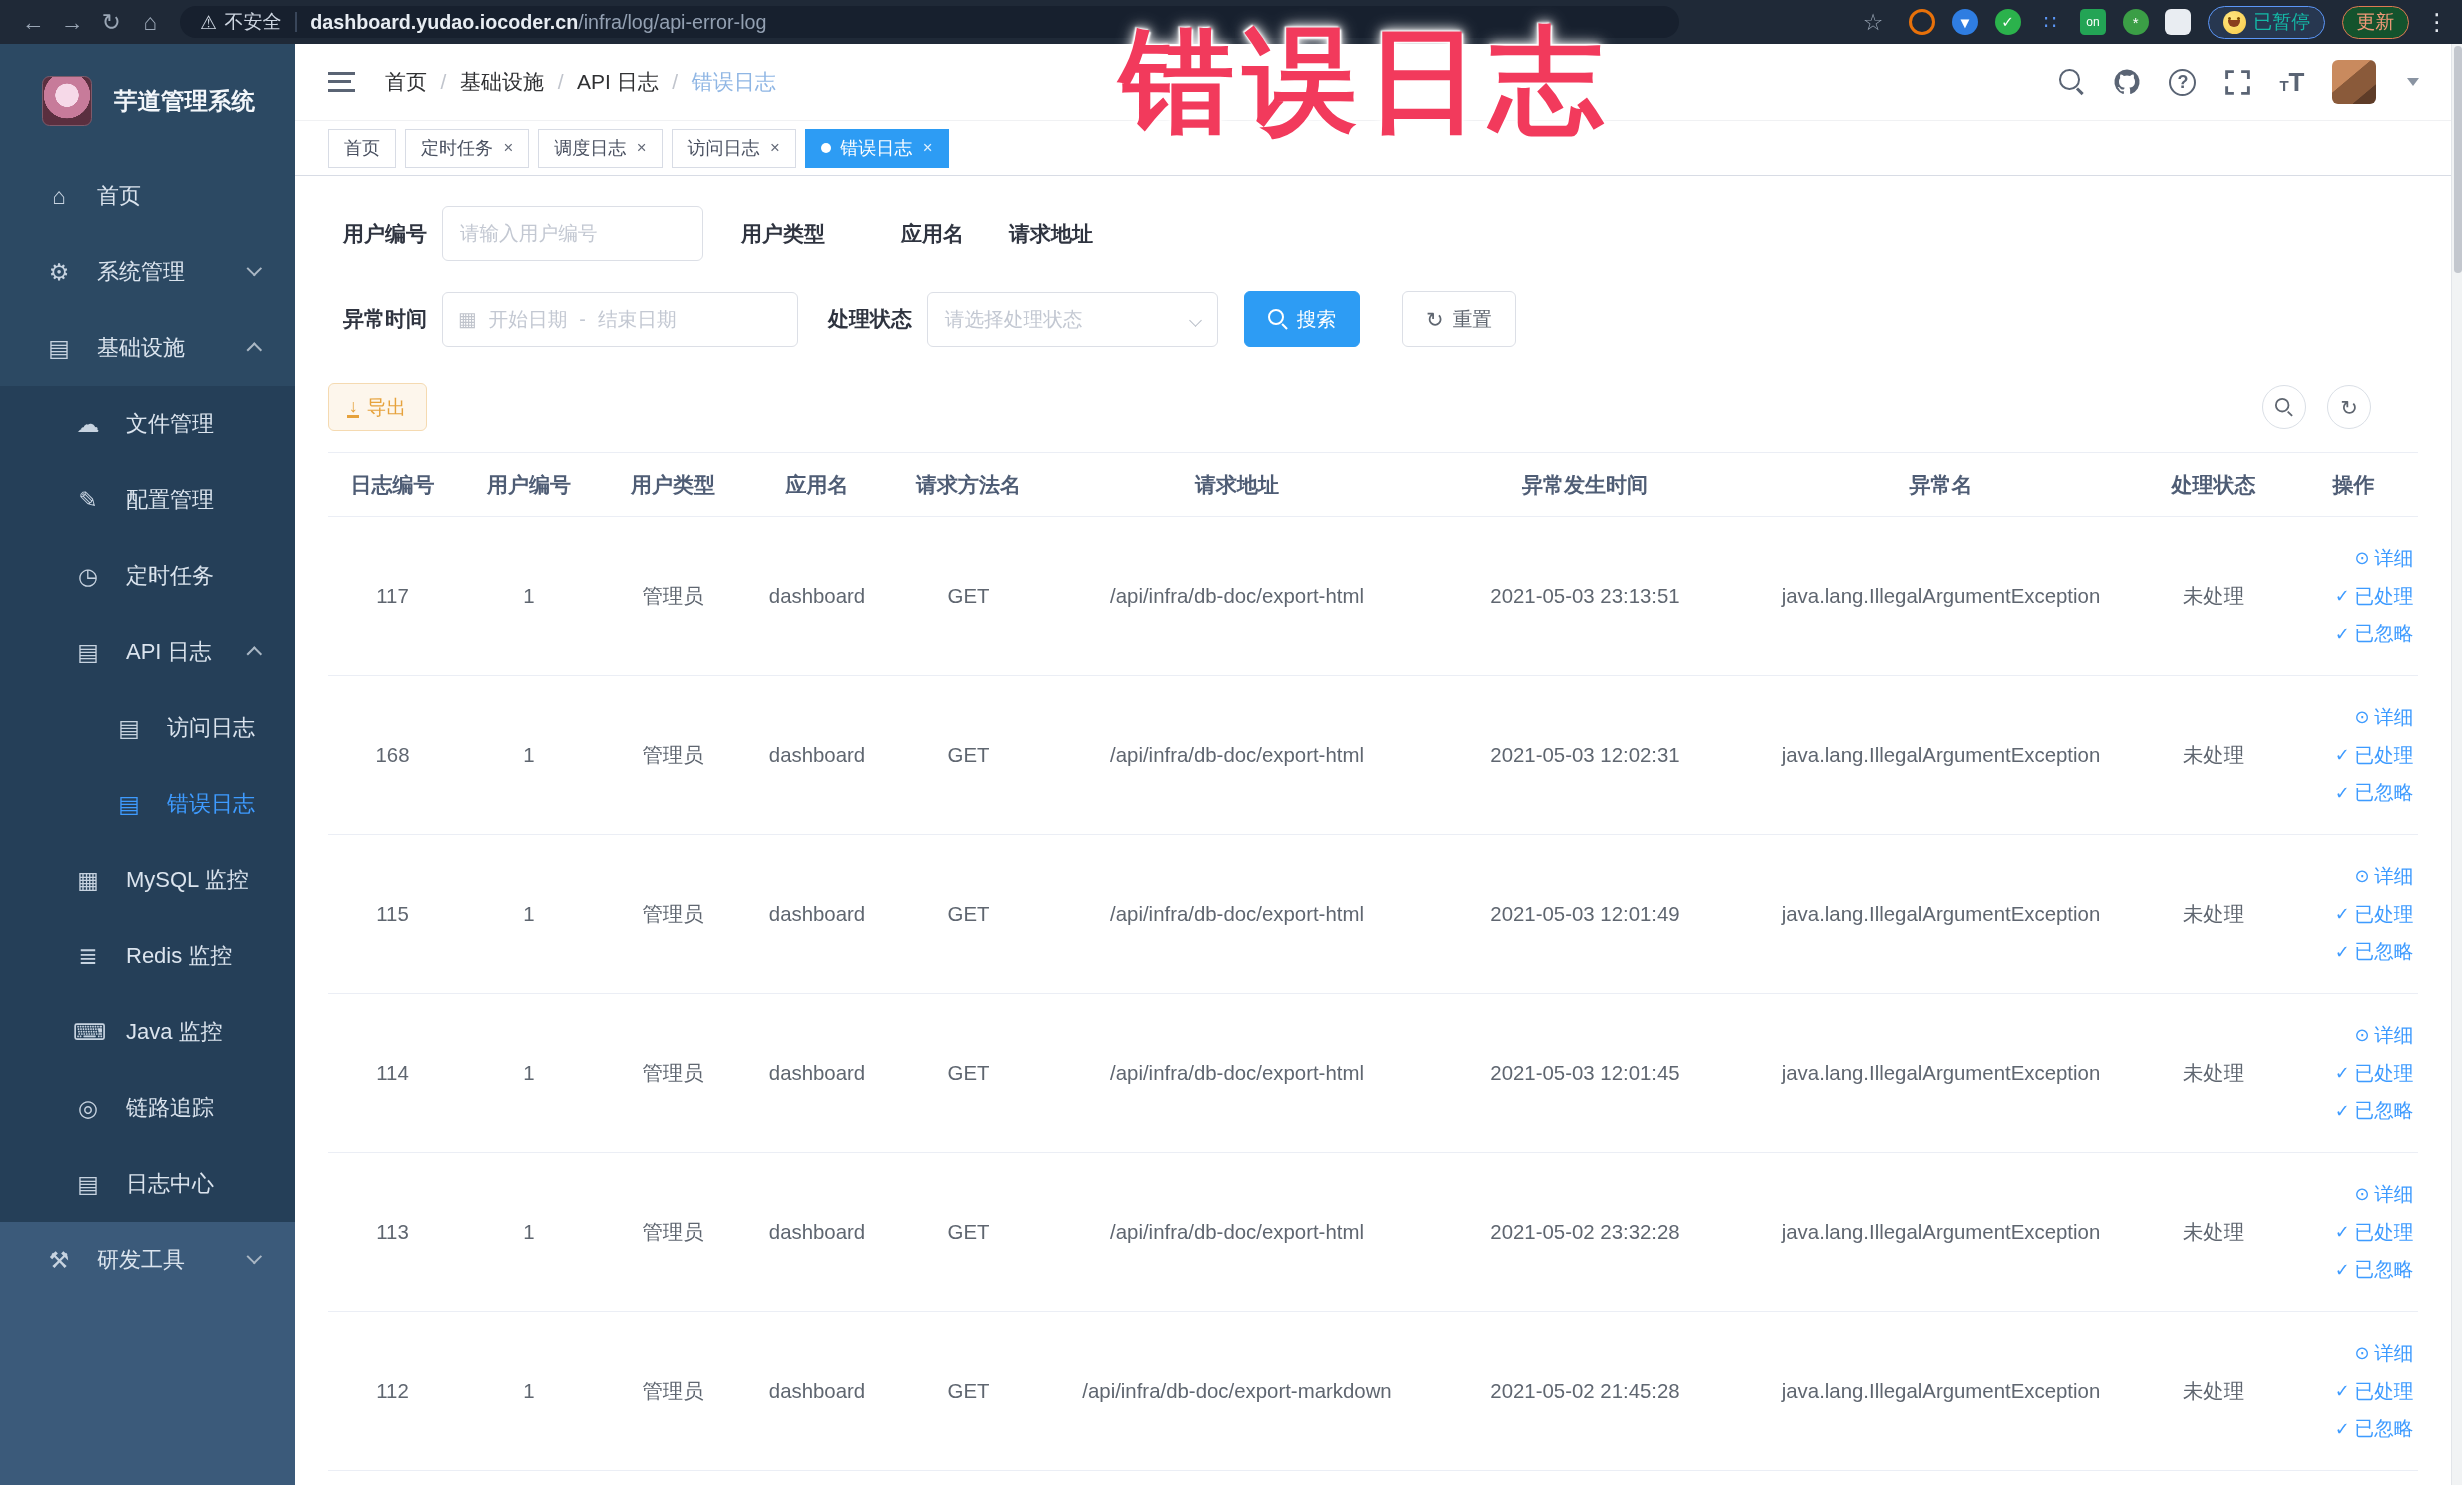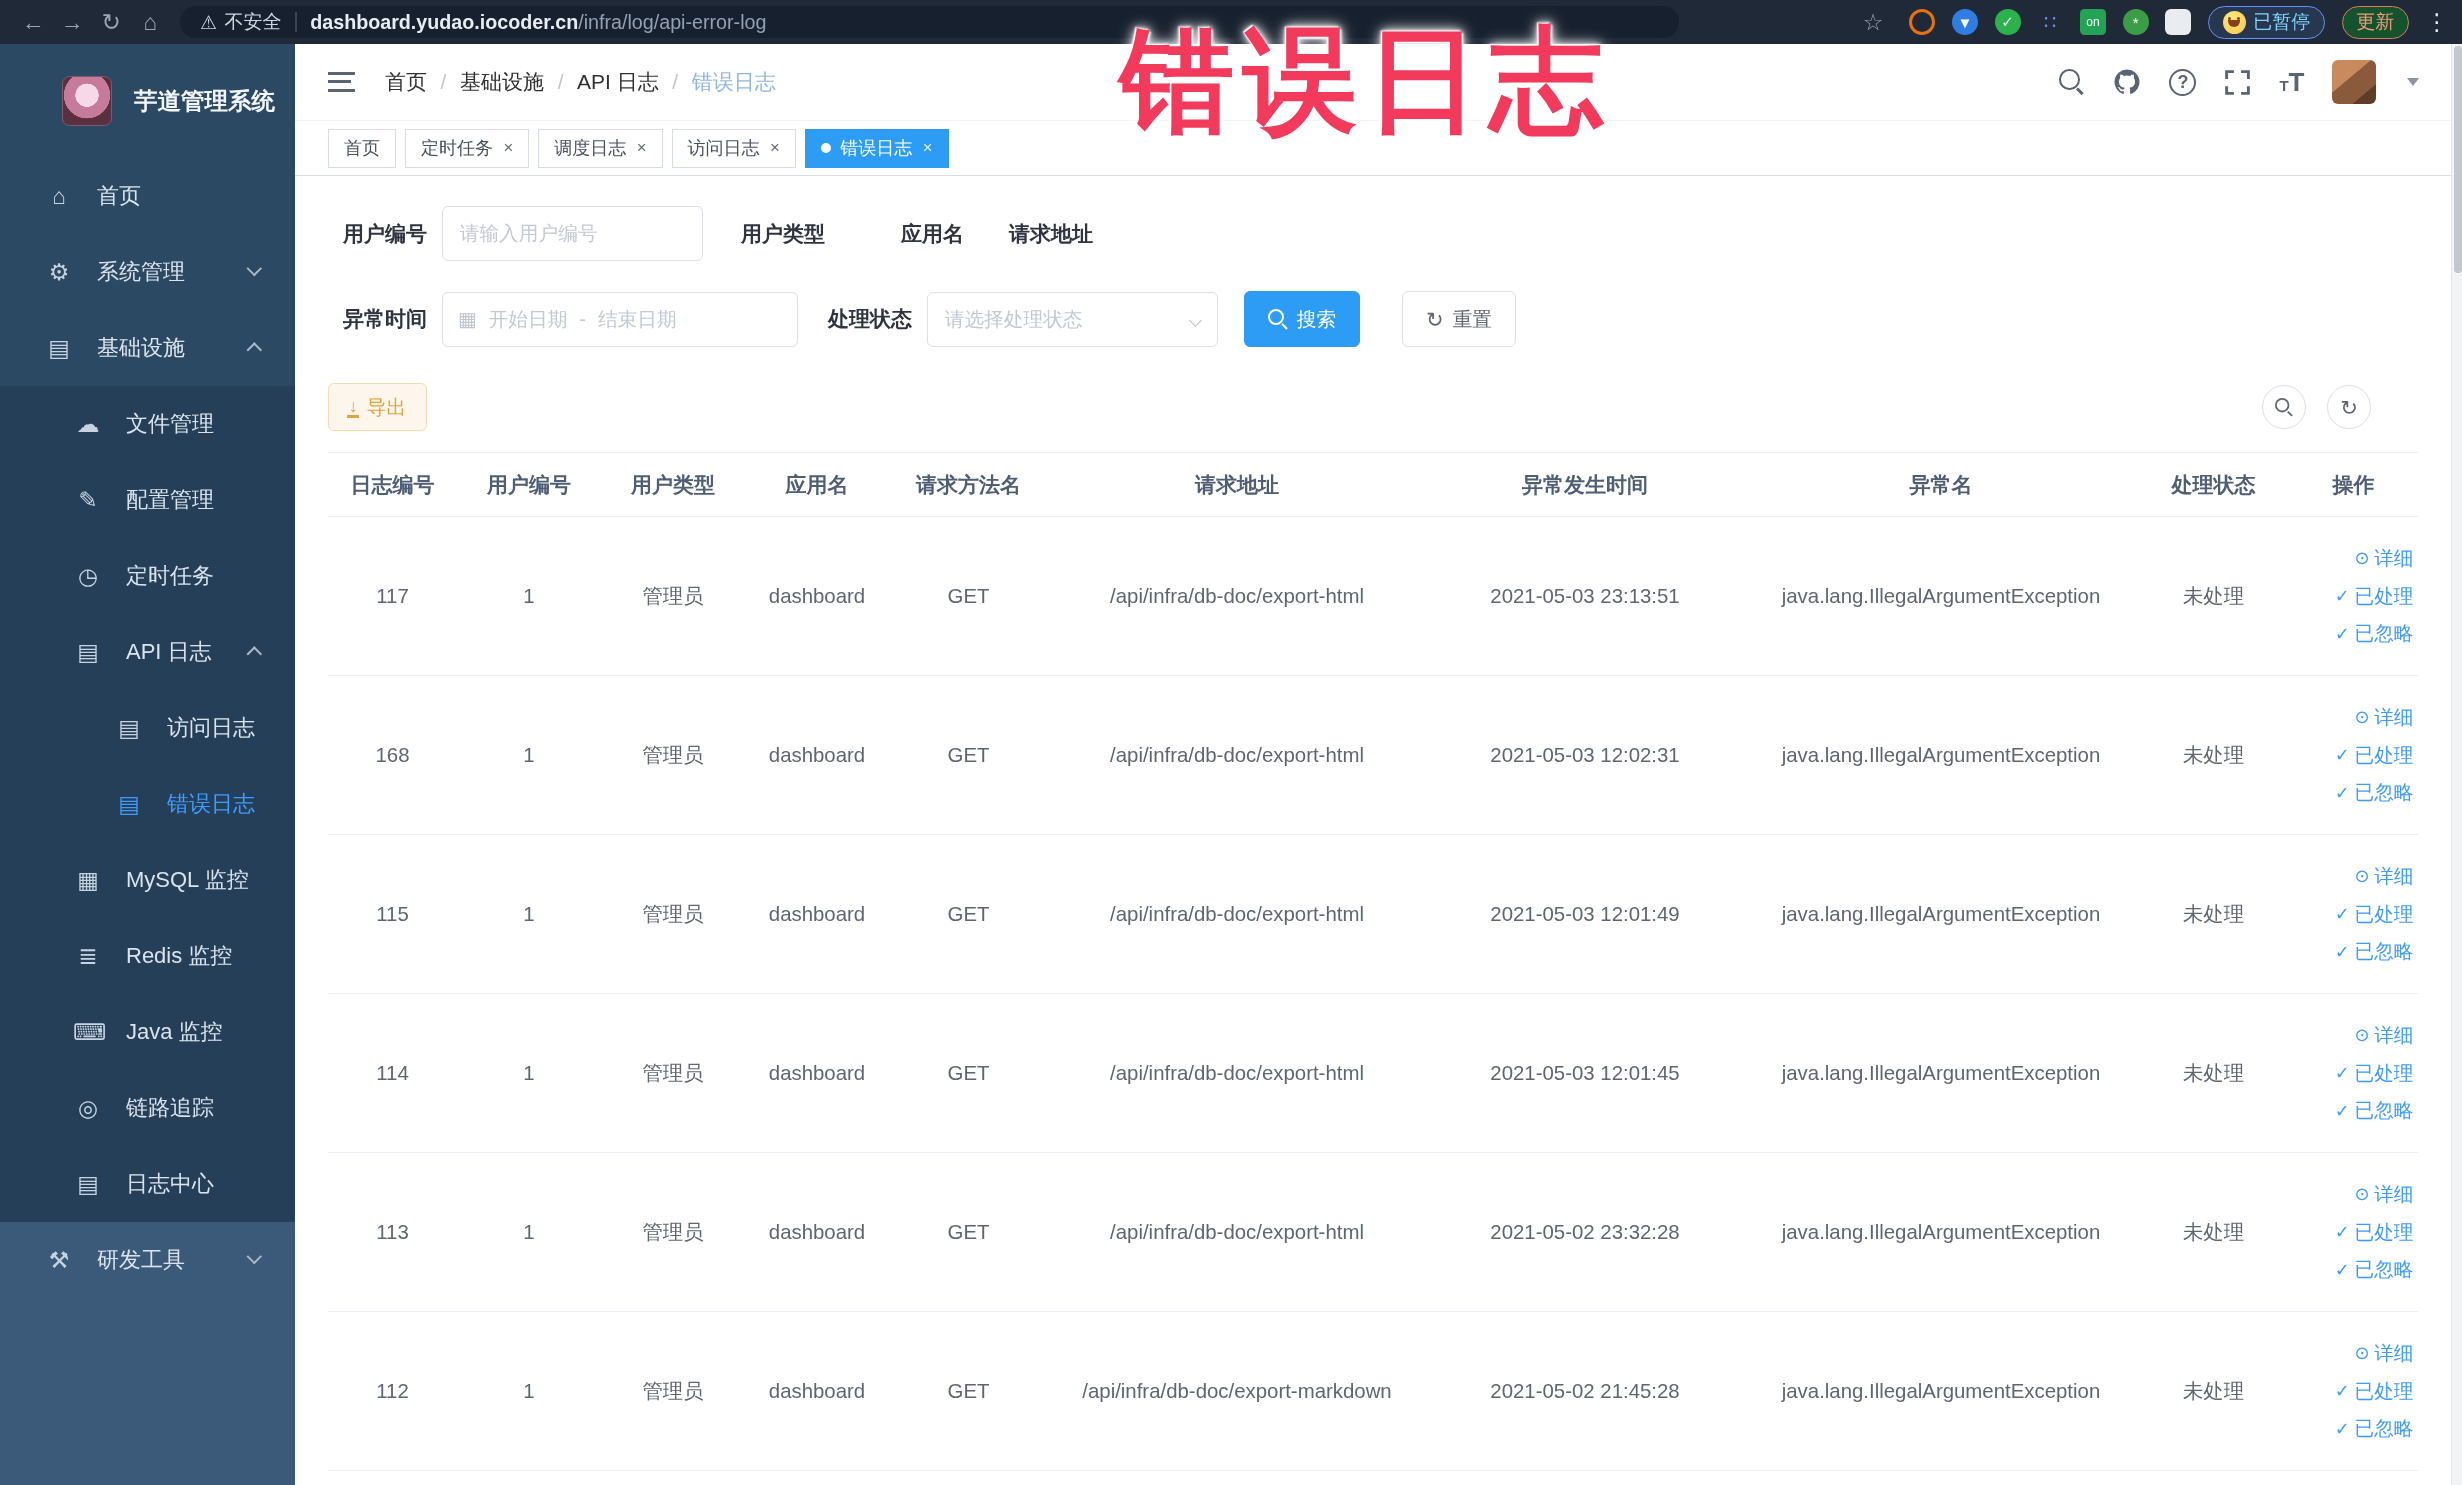--- a/index.html
+++ b/index.html
@@ -14,41 +14,41 @@
     align-items:center; padding:0 19.7px; margin-left:10.6px; flex:0 0 auto; min-width:1499px; }
   .sec-chip { color:#cdd5e0; font-size:19px; display:flex; align-items:center; gap:7.6px; }
   .sec-sep { width:1.5px; height:19.7px; background:#39465a; margin:0 13.6px; }
   .url-host { color:#e8edf3; font-size:19.7px; font-weight:bold; }
   .url-path { color:#93a0b2; font-size:19.7px; }
   .ext-zone { margin-left:auto; display:flex; align-items:center; gap:16.7px; }
   .ext-dot { width:26px; height:26px; border-radius:50%; display:flex; align-items:center;
     justify-content:center; font-size:15px; color:#fff; flex:0 0 auto; }
   .pill { display:flex; align-items:center; gap:7.6px; border-radius:16.7px; height:33px;
     padding:0 13.6px; font-size:19px; }
-  .pill-paused { border:1.5px solid #5b96f7; background:#273750; color:#7dd3fc; }
+  .pill-paused { border:1.5px solid #5b96f7; background:#273750; color:#14b8a6; }
   .pill-update { border:1.5px solid #de7a52; background:#14532d; color:#ef9877; }
   .emoji-face { width:23px; height:23px; border-radius:50%;
     background:radial-gradient(circle at 35% 30%, #ffe680, #f7c948); position:relative; }
   .emoji-face::before { content:""; position:absolute; left:5.3px; top:6.8px; width:3px; height:3px;
     border-radius:50%; background:#7a4b00; box-shadow:9px 0 0 #7a4b00; }
   .emoji-face::after { content:""; position:absolute; left:5.3px; top:9.8px; width:12px; height:6.8px;
     border-radius:0 0 12px 12px; background:#8a3d1e; }
   .kebab { color:#e3e8ef; font-size:23px; }
 
   
   .page-scrollbar { position:absolute; right:0; top:44px; width:10.6px; height:1442px;
     background:#f1f3f4; border-left:0.8px solid #e2e5e9; z-index:4; }
   .page-scroll-thumb { position:absolute; top:1.5px; left:1.5px; width:7.6px; height:227px;
     border-radius:3.8px; background:#c3c7ce; }
 
   
   .sidebar { position:absolute; left:0; top:44px; width:295px; height:1442px;
     background:#3b5a7a; overflow:hidden; }
   .sidebar-top { background:#2c4963; }
-  .logo-row { height:114px; display:flex; align-items:center; padding-left:42px; gap:22px;justify-content:center; }
+  .logo-row { height:114px; display:flex; align-items:center; padding-left:42px; gap:22px; }
   .logo-img { width:50px; height:50px; border-radius:7.6px;
     background:radial-gradient(circle at 50% 38%, #f6d9e8 0 30%, #c77b9a 31% 60%, #5a2f3f 61%);
     border:1.5px solid #7e5a6a; }
   .logo-title { color:#f2f6fa; font-size:23.5px; font-weight:bold; }
   .m-row { height:76px; display:flex; align-items:center; gap:23px; color:#dbe4ee;
     font-size:22px; position:relative; }
   .m-row .m-ico { width:30px; text-align:center; font-size:23px; color:#c7d3e0; flex:0 0 auto; }
   .m-lvl1 { padding-left:44px; }
   .m-lvl2 { padding-left:73px; }
   .m-lvl3 { padding-left:114px; }

